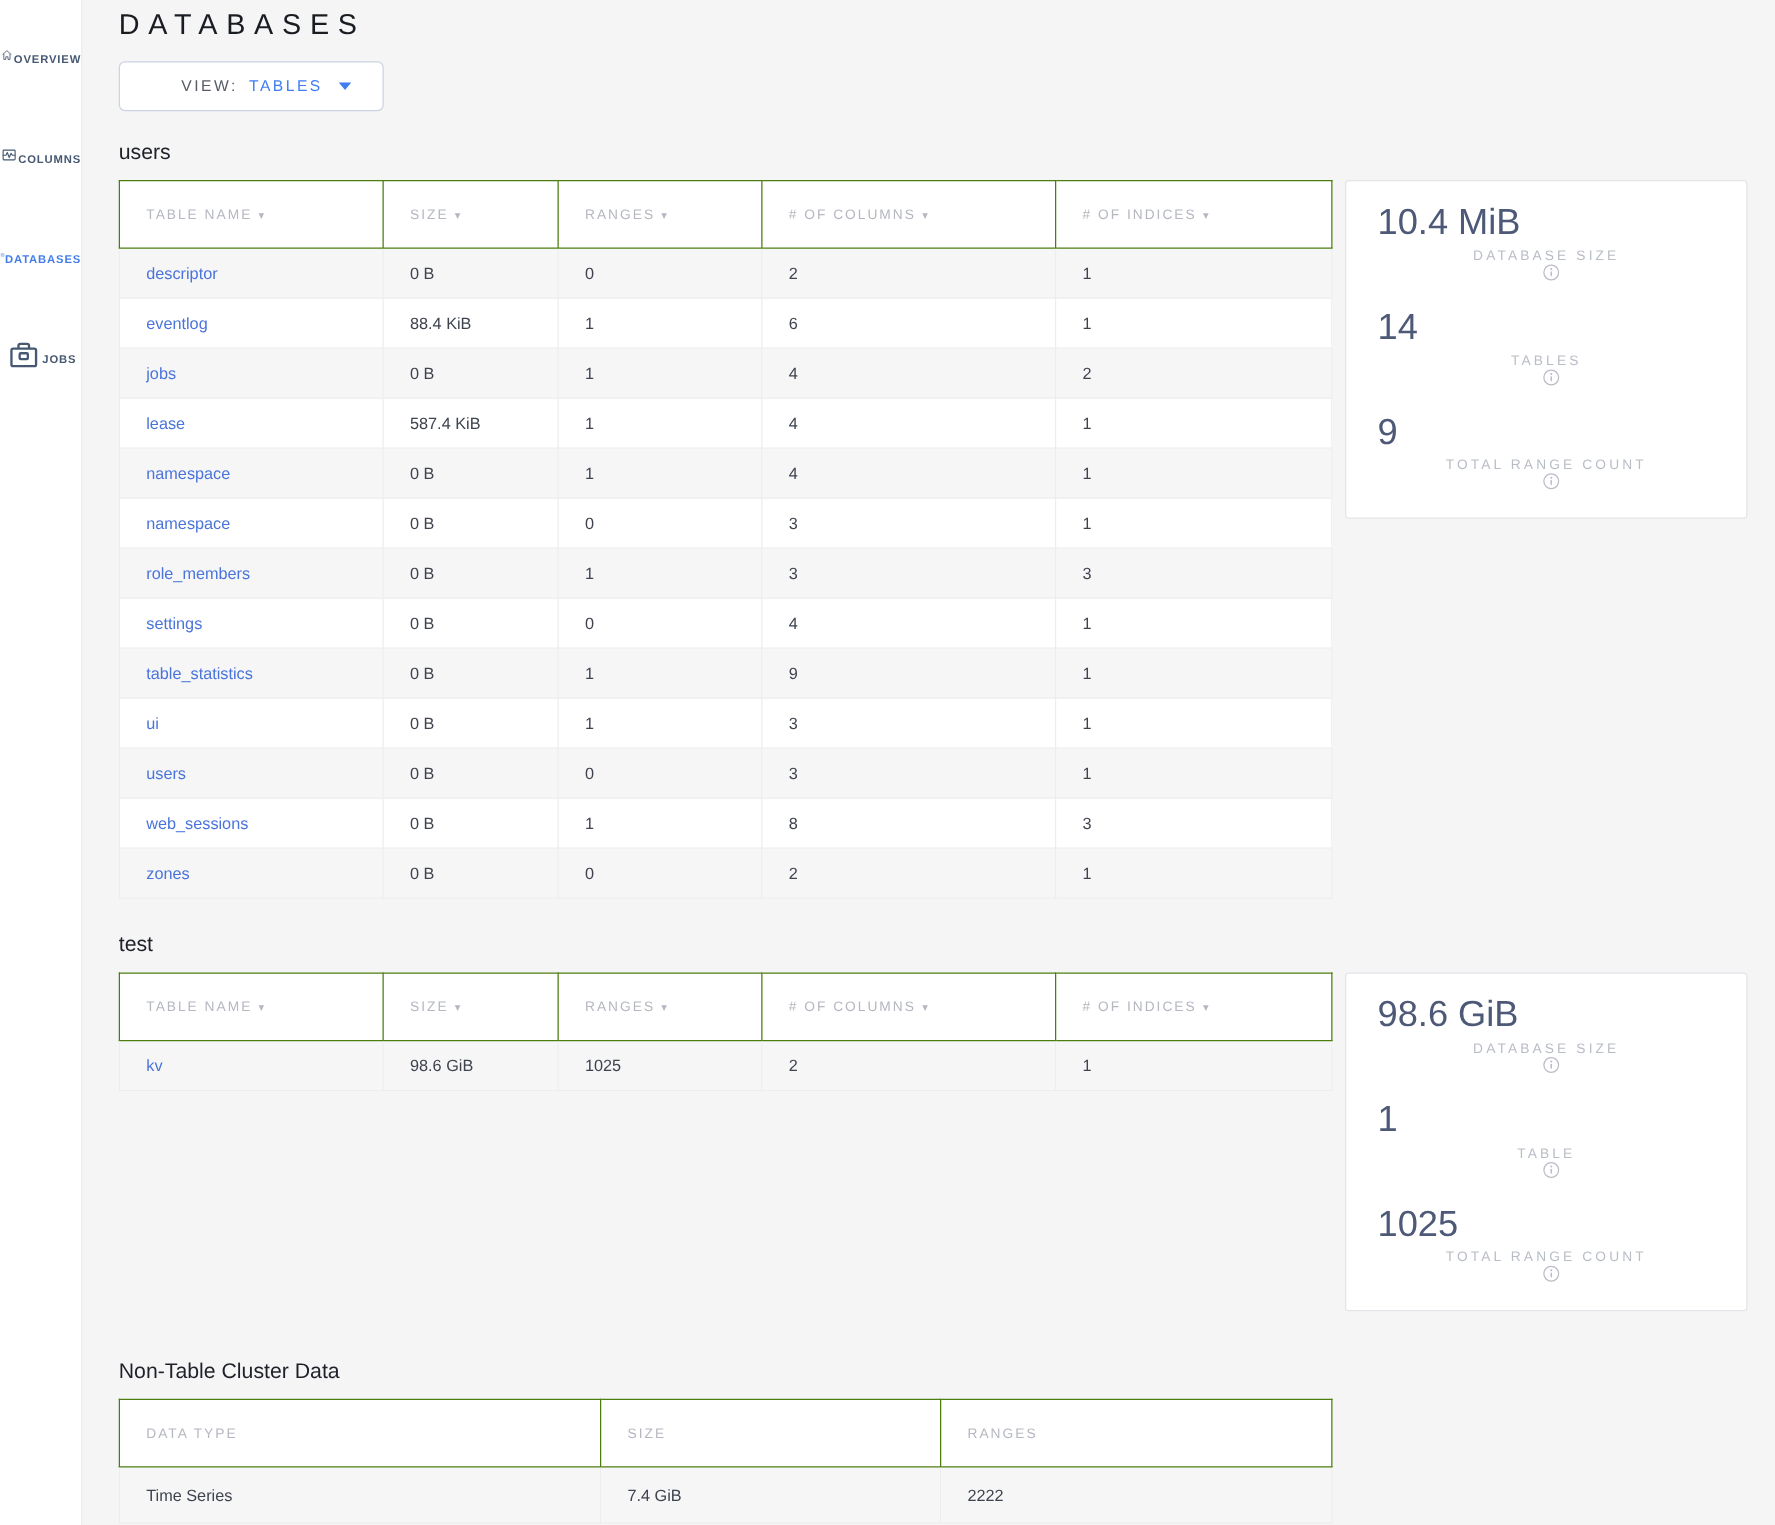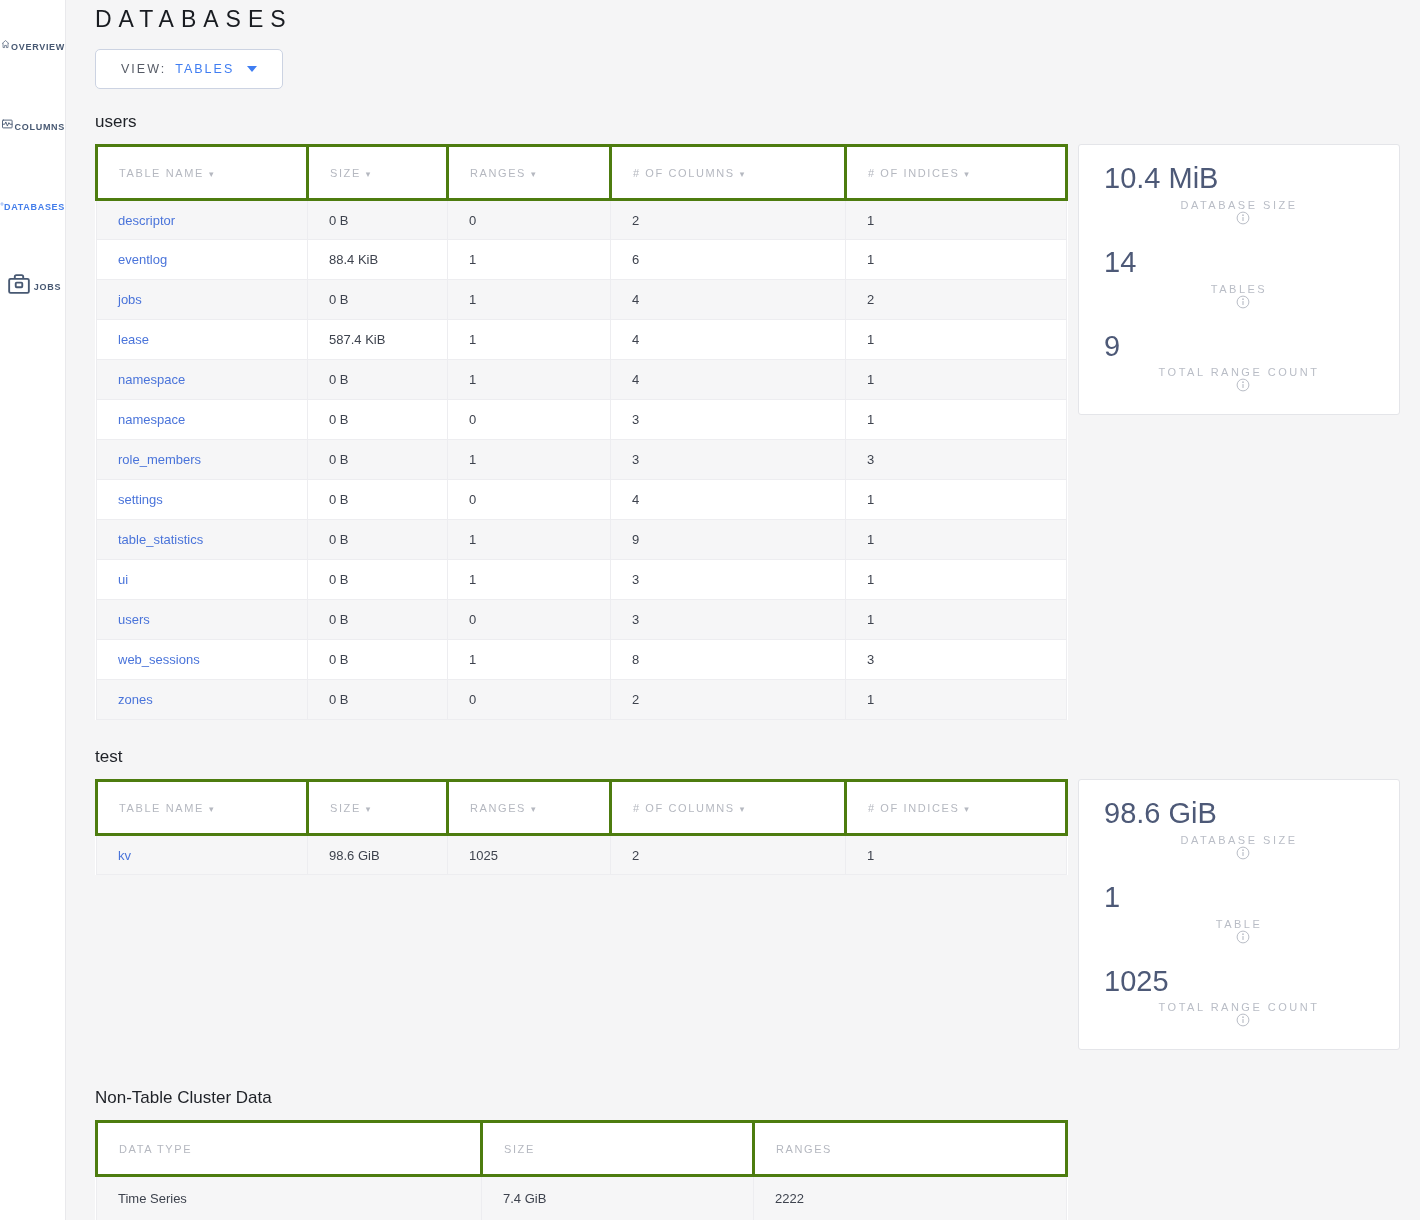--- a/index.html
+++ b/index.html
@@ -45,21 +45,21 @@
 
   .view-btn {
     margin-top: 16px;
     display: inline-flex; align-items: center;
     height: 40px; padding: 0 25px;
     background: #ffffff;
     border: 1px solid #ccd3e2; border-radius: 5px;
     cursor: pointer;
     font-size: 12.5px; letter-spacing: 2px;
   }
-  .view-btn .view-label { color: #565b66; margin-right: 9px; }
+  .view-btn .view-label { color: #565b66; margin-right: 9px; margin-left: 24px; }
   .view-btn .view-value { color: #3f7df2; margin-right: 13px; }
   .caret-down {
     width: 0; height: 0;
     border-left: 5.5px solid transparent;
     border-right: 5.5px solid transparent;
     border-top: 6.5px solid #3f7df2;
   }
 
   .section-title {
     margin: 0;
@@ -77,21 +77,21 @@
     border-collapse: collapse; table-layout: fixed;
     width: 970px; background: #ffffff;
     border: 1px solid #e0e1e5;
   }
   .data-table th {
     height: 54px;
     font-size: 11px; font-weight: 400; letter-spacing: 1.6px;
     color: #b5b8c0; text-align: left;
     padding: 0 0 0 21px;
     background: #ffffff;
-    border: 3px solid #4d7c0f;
+    border: 1px solid #4d7c0f;
     white-space: nowrap;
     cursor: pointer;
   }
   .data-table td {
     height: 40px;
     font-size: 13px; color: #3e434e;
     padding: 0 0 0 21px;
     border: 1px solid #ededf0;
     white-space: nowrap;
   }

